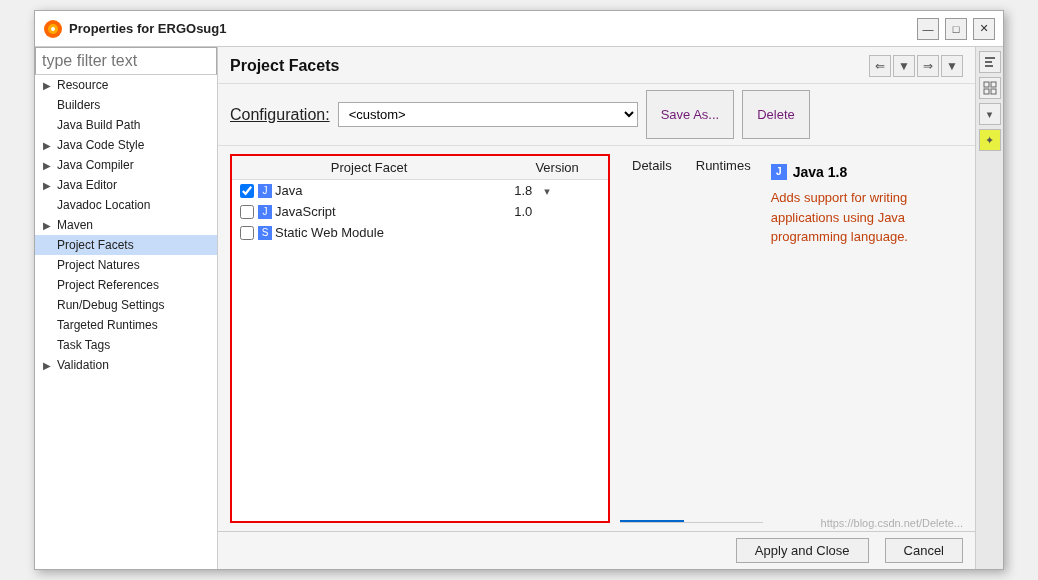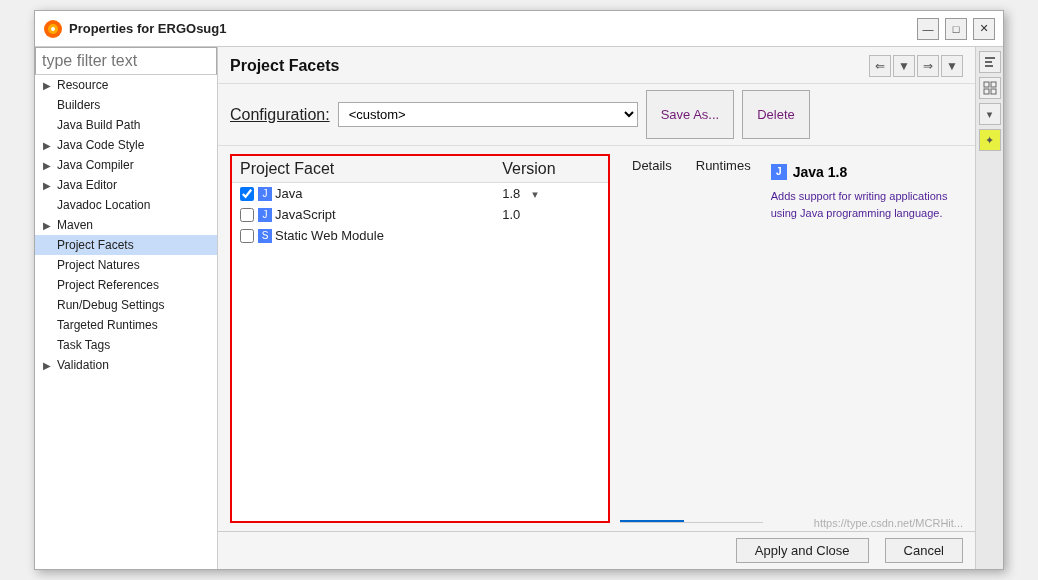--- a/index.html
+++ b/index.html
@@ -201,24 +201,24 @@
       overflow-y: auto;
     }
     .facet-table {
       width: 100%;
       border-collapse: collapse;
     }
     .facet-table thead tr {
       background: #f5f5f5;
     }
     .facet-table th {
-      text-align: left;
+      text-align: center;
       padding: 4px 8px;
       font-weight: 400;
-      font-size: 16px;
+      font-size: 13px;
       border-bottom: 1px solid #ddd;
       color: #222;
     }
     .facet-table td {
       padding: 3px 8px;
       font-size: 13px;
       color: #222;
     }
     .facet-checkbox {
       width: 14px;
@@ -292,22 +292,22 @@
       width: 16px;
       height: 16px;
       background: #4a7fff;
       display: inline-block;
       font-size: 10px;
       color: #fff;
       text-align: center;
       line-height: 16px;
     }
     .details-description {
-      font-size: 11px;
-      color: #4c1d95;
+      font-size: 13px;
+      color: #c2410c;
       line-height: 1.5;
     }
 
     
     .bottom-bar {
       border-top: 1px solid #ccc;
       padding: 6px 12px;
       background: #f5f5f5;
       display: flex;
       justify-content: flex-end;
@@ -561,15 +561,15 @@
         </svg>
       </div>
       <div class="edge-btn" title="Expand">▾</div>
       <div style="width:22px;height:22px;background:#e8f040;border:1px solid #bbb;display:flex;align-items:center;justify-content:center;cursor:pointer;">
         <span style="font-size:11px;color:#555;">✦</span>
       </div>
     </div>
 
   </div>
 
-  <div class="watermark">https://type.csdn.net/MCRHit...</div>
+  <div class="watermark">https://blog.csdn.net/Delete...</div>
 
 </div>
 
 </body></html>

